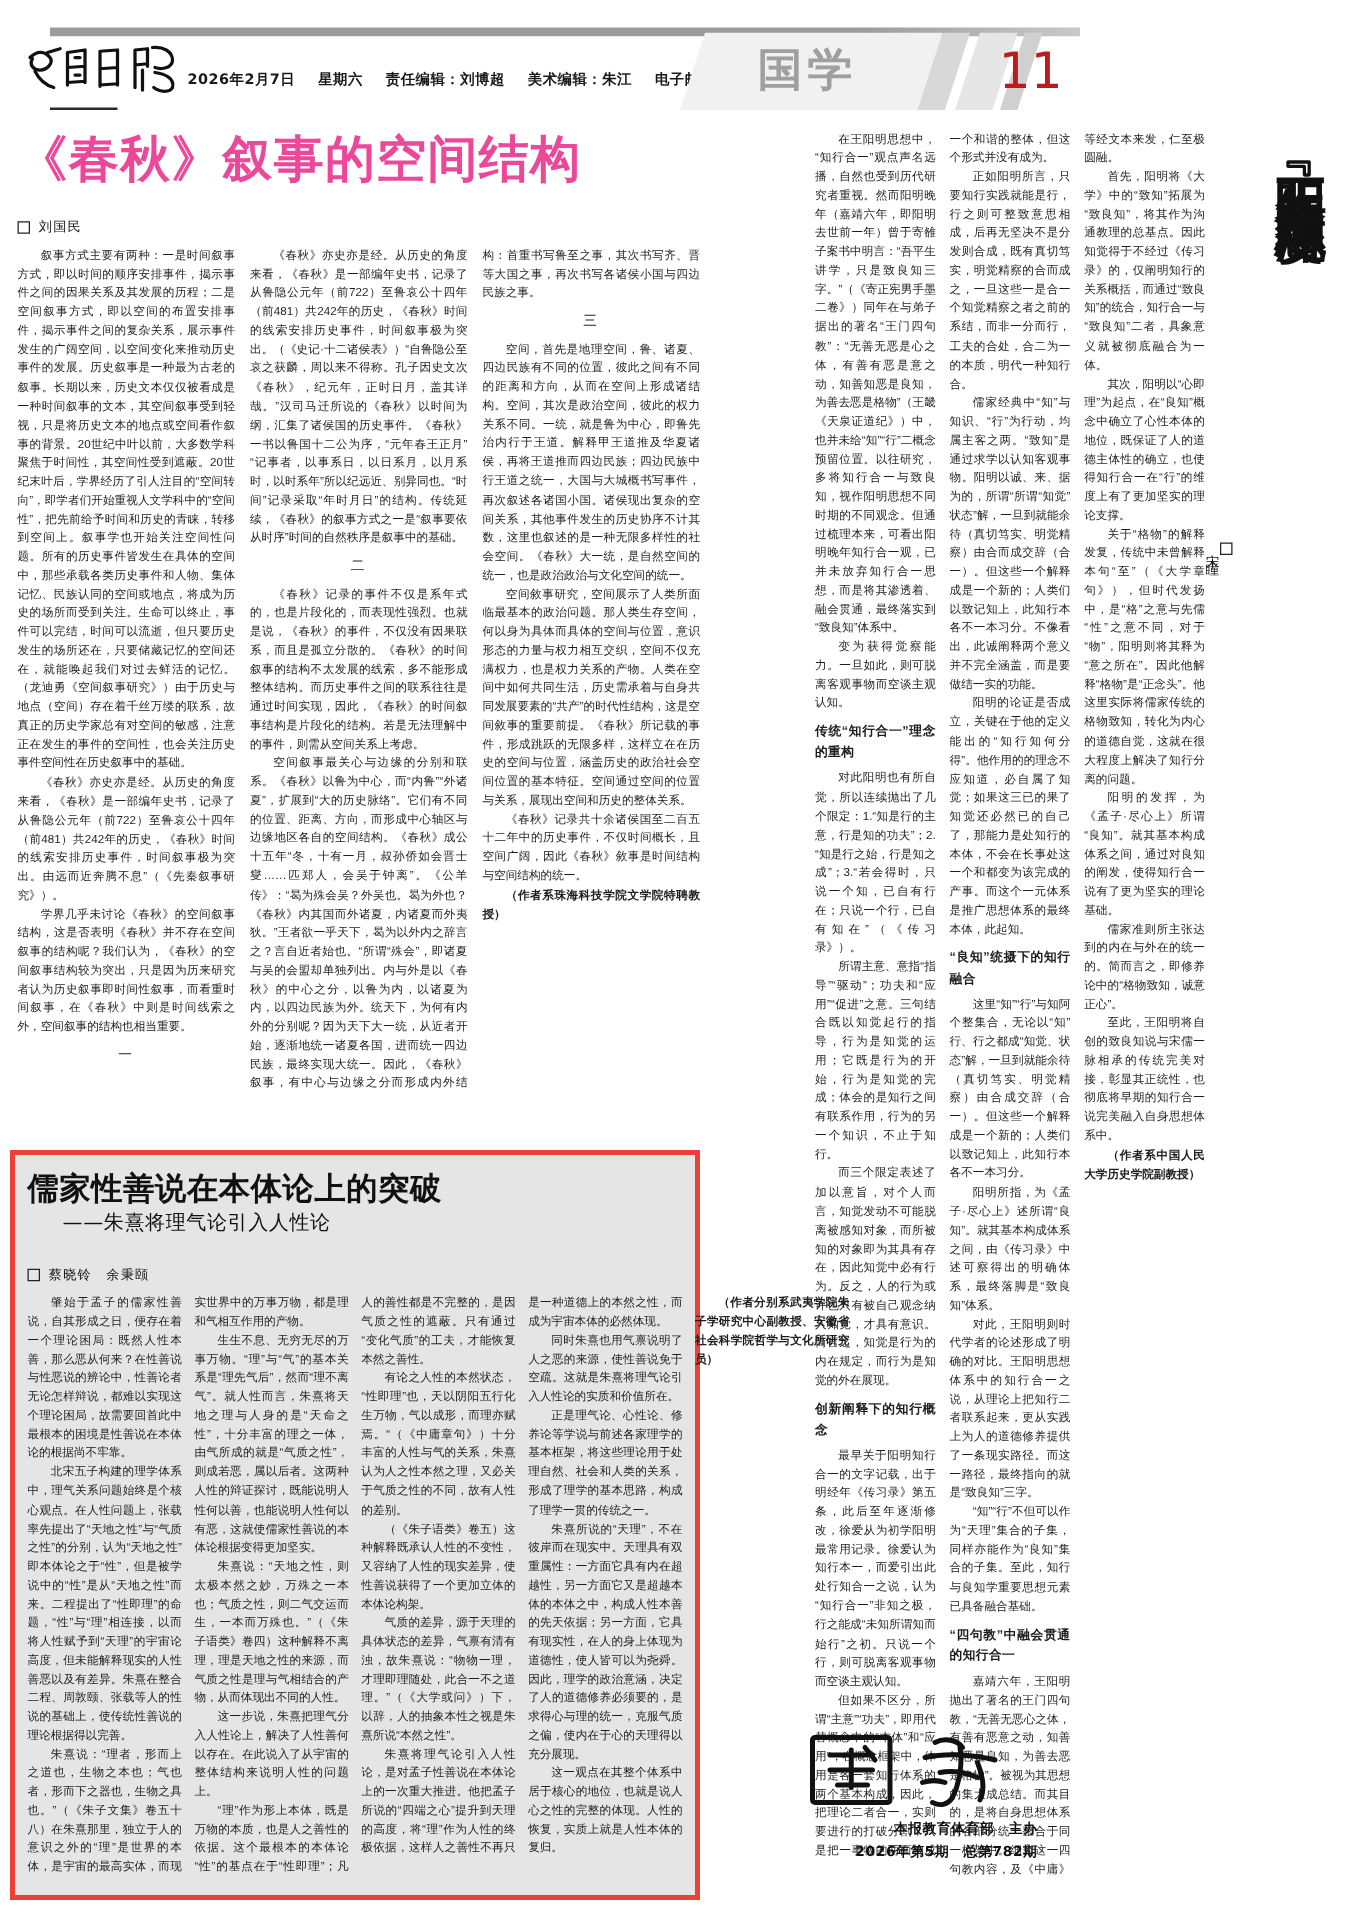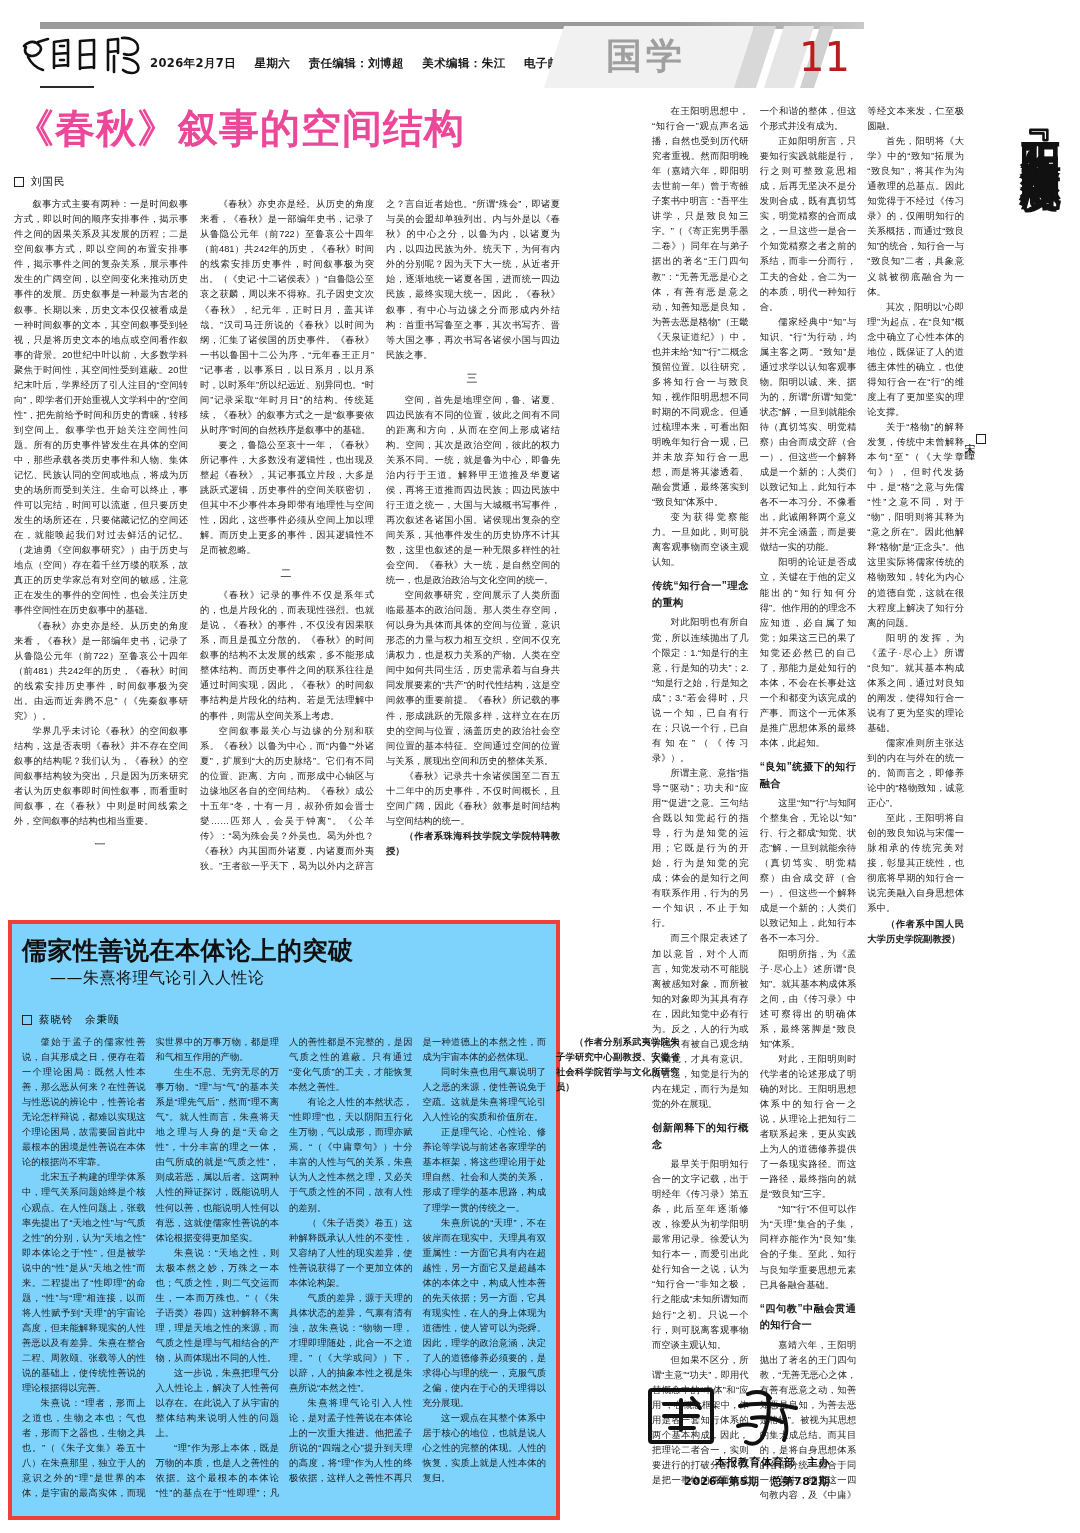--- a/index.html
+++ b/index.html
@@ -50,21 +50,21 @@
   .subhead{font-weight:700;font-size:10.2px;margin:8px 0 4px;text-indent:0;letter-spacing:.3px;}
 
   
   .art1{position:absolute;left:14px;top:104px;width:546px;}
   .art1 .headline{font-size:40px;font-weight:800;letter-spacing:1px;line-height:1.18;margin:0 0 6px;
      font-family:"DejaVu Serif","Liberation Serif",serif;color:#ec4899;}
   .art1 .cols{column-count:3;column-gap:12px;column-fill:auto;height:680px;}
 
   
   .art2{position:absolute;left:8px;top:920px;width:552px;height:600px;
-     border:4px solid #ef4037;box-sizing:border-box;padding:10px 10px 8px 10px;background:#7dd3fc;}
+     border:4px solid #ef4037;box-sizing:border-box;padding:10px 10px 8px 10px;background:#e5e5e5;}
   .art2 .headline{font-size:25px;font-weight:800;letter-spacing:.5px;line-height:1.2;margin:2px 0 2px;
      font-family:"DejaVu Serif","Liberation Serif",serif;}
   .art2 .subtitle{font-size:16px;font-weight:400;letter-spacing:.5px;margin:0 0 4px;padding-left:28px;
      font-family:"DejaVu Sans","Liberation Sans",sans-serif;}
   .art2 .cols{column-count:4;column-gap:10px;column-fill:auto;height:470px;}
 
   
   .art3{position:absolute;left:652px;top:104px;width:412px;height:1420px;}
   .art3 .cols{column-count:3;column-gap:11px;column-fill:auto;height:1400px;width:312px;}
   .art3-headline{position:absolute;right:2px;top:8px;width:96px;height:600px;
@@ -131,21 +131,20 @@
     <h1 class="headline">《春秋》叙事的空间结构</h1>
     <div class="byline">
       <span class="sq"></span><span>刘国民</span>
     </div>
     <div class="cols body-col">
       <p>叙事方式主要有两种：一是时间叙事方式，即以时间的顺序安排事件，揭示事件之间的因果关系及其发展的历程；二是空间叙事方式，即以空间的布置安排事件，揭示事件之间的复杂关系，展示事件发生的广阔空间，以空间变化来推动历史事件的发展。历史叙事是一种最为古老的叙事。长期以来，历史文本仅仅被看成是一种时间叙事的文本，其空间叙事受到轻视，只是将历史文本的地点或空间看作叙事的背景。20世纪中叶以前，大多数学科聚焦于时间性，其空间性受到遮蔽。20世纪末叶后，学界经历了引人注目的“空间转向”，即学者们开始重视人文学科中的“空间性”，把先前给予时间和历史的青睐，转移到空间上。叙事学也开始关注空间性问题。所有的历史事件皆发生在具体的空间中，那些承载各类历史事件和人物、集体记忆、民族认同的空间或地点，将成为历史的场所而受到关注。生命可以终止，事件可以完结，时间可以流逝，但只要历史发生的场所还在，只要储藏记忆的空间还在，就能唤起我们对过去鲜活的记忆。（龙迪勇《空间叙事研究》）由于历史与地点（空间）存在着千丝万缕的联系，故真正的历史学家总有对空间的敏感，注意正在发生的事件的空间性，也会关注历史事件空间性在历史叙事中的基础。</p>
       <p>《春秋》亦史亦是经。从历史的角度来看，《春秋》是一部编年史书，记录了从鲁隐公元年（前722）至鲁哀公十四年（前481）共242年的历史，《春秋》时间的线索安排历史事件，时间叙事极为突出。由远而近奔腾不息”（《先秦叙事研究》）。</p>
       <p>学界几乎未讨论《春秋》的空间叙事结构，这是否表明《春秋》并不存在空间叙事的结构呢？我们认为，《春秋》的空间叙事结构较为突出，只是因为历来研究者认为历史叙事即时间性叙事，而看重时间叙事，在《春秋》中则是时间线索之外，空间叙事的结构也相当重要。</p>
       <div class="sec-num">一</div>
       <p>《春秋》亦史亦是经。从历史的角度来看，《春秋》是一部编年史书，记录了从鲁隐公元年（前722）至鲁哀公十四年（前481）共242年的历史，《春秋》时间的线索安排历史事件，时间叙事极为突出。（《史记·十二诸侯表》）“自鲁隐公至哀之获麟，周以来不得称。孔子因史文次《春秋》，纪元年，正时日月，盖其详哉。”汉司马迁所说的《春秋》以时间为纲，汇集了诸侯国的历史事件。《春秋》一书以鲁国十二公为序，“元年春王正月”“记事者，以事系日，以日系月，以月系时，以时系年”所以纪远近、别异同也。“时间”记录采取“年时月日”的结构。传统延续，《春秋》的叙事方式之一是“叙事要依从时序”时间的自然秩序是叙事中的基础。</p>
-      <p>要之，鲁隐公至哀十一年，《春秋》所记事件，大多数没有逻辑性，也出现及整起《春秋》，其记事孤立片段，大多是跳跃式逻辑，历史事件的空间关联密切，但其中不少事件本身即带有地理性与空间性，因此，这些事件必须从空间上加以理解。而历史上更多的事件，因其逻辑性不足而被忽略。</p>
       <div class="sec-num">二</div>
       <p>《春秋》记录的事件不仅是系年式的，也是片段化的，而表现性强烈。也就是说，《春秋》的事件，不仅没有因果联系，而且是孤立分散的。《春秋》的时间叙事的结构不太发展的线索，多不能形成整体结构。而历史事件之间的联系往往是通过时间实现，因此，《春秋》的时间叙事结构是片段化的结构。若是无法理解中的事件，则需从空间关系上考虑。</p>
       <p>空间叙事最关心与边缘的分别和联系。《春秋》以鲁为中心，而“内鲁”“外诸夏”，扩展到“大的历史脉络”。它们有不同的位置、距离、方向，而形成中心轴区与边缘地区各自的空间结构。《春秋》成公十五年“冬，十有一月，叔孙侨如会晋士燮……匹郑人，会吴于钟离”。《公羊传》：“曷为殊会吴？外吴也。曷为外也？《春秋》内其国而外诸夏，内诸夏而外夷狄。”王者欲一乎天下，曷为以外内之辞言之？言自近者始也。“所谓“殊会”，即诸夏与吴的会盟却单独列出。内与外是以《春秋》的中心之分，以鲁为内，以诸夏为内，以四边民族为外。统天下，为何有内外的分别呢？因为天下大一统，从近者开始，逐渐地统一诸夏各国，进而统一四边民族，最终实现大统一。因此，《春秋》叙事，有中心与边缘之分而形成内外结构：首重书写鲁至之事，其次书写齐、晋等大国之事，再次书写各诸侯小国与四边民族之事。</p>
       <div class="sec-num">三</div>
       <p>空间，首先是地理空间，鲁、诸夏、四边民族有不同的位置，彼此之间有不同的距离和方向，从而在空间上形成诸结构。空间，其次是政治空间，彼此的权力关系不同。一统，就是鲁为中心，即鲁先治内行于王道。解释甲王道推及华夏诸侯，再将王道推而四边民族；四边民族中行王道之统一，大国与大城概书写事件，再次叙述各诸国小国。诸侯现出复杂的空间关系，其他事件发生的历史协序不计其数，这里也叙述的是一种无限多样性的社会空间。《春秋》大一统，是自然空间的统一，也是政治政治与文化空间的统一。</p>
       <p>空间敘事研究，空间展示了人类所面临最基本的政治问题。那人类生存空间，何以身为具体而具体的空间与位置，意识形态的力量与权力相互交织，空间不仅充满权力，也是权力关系的产物。人类在空间中如何共同生活，历史需承着与自身共同发展要素的“共产”的时代性结构，这是空间敘事的重要前提。《春秋》所记载的事件，形成跳跃的无限多样，这样立在在历史的空间与位置，涵盖历史的政治社会空间位置的基本特征。空间通过空间的位置与关系，展现出空间和历史的整体关系。</p>
       <p>《春秋》记录共十余诸侯国至二百五十二年中的历史事件，不仅时间概长，且空间广阔，因此《春秋》敘事是时间结构与空间结构的统一。</p>
       <p class="authornote">（作者系珠海科技学院文学院特聘教授）</p>
     </div>
   </div>

